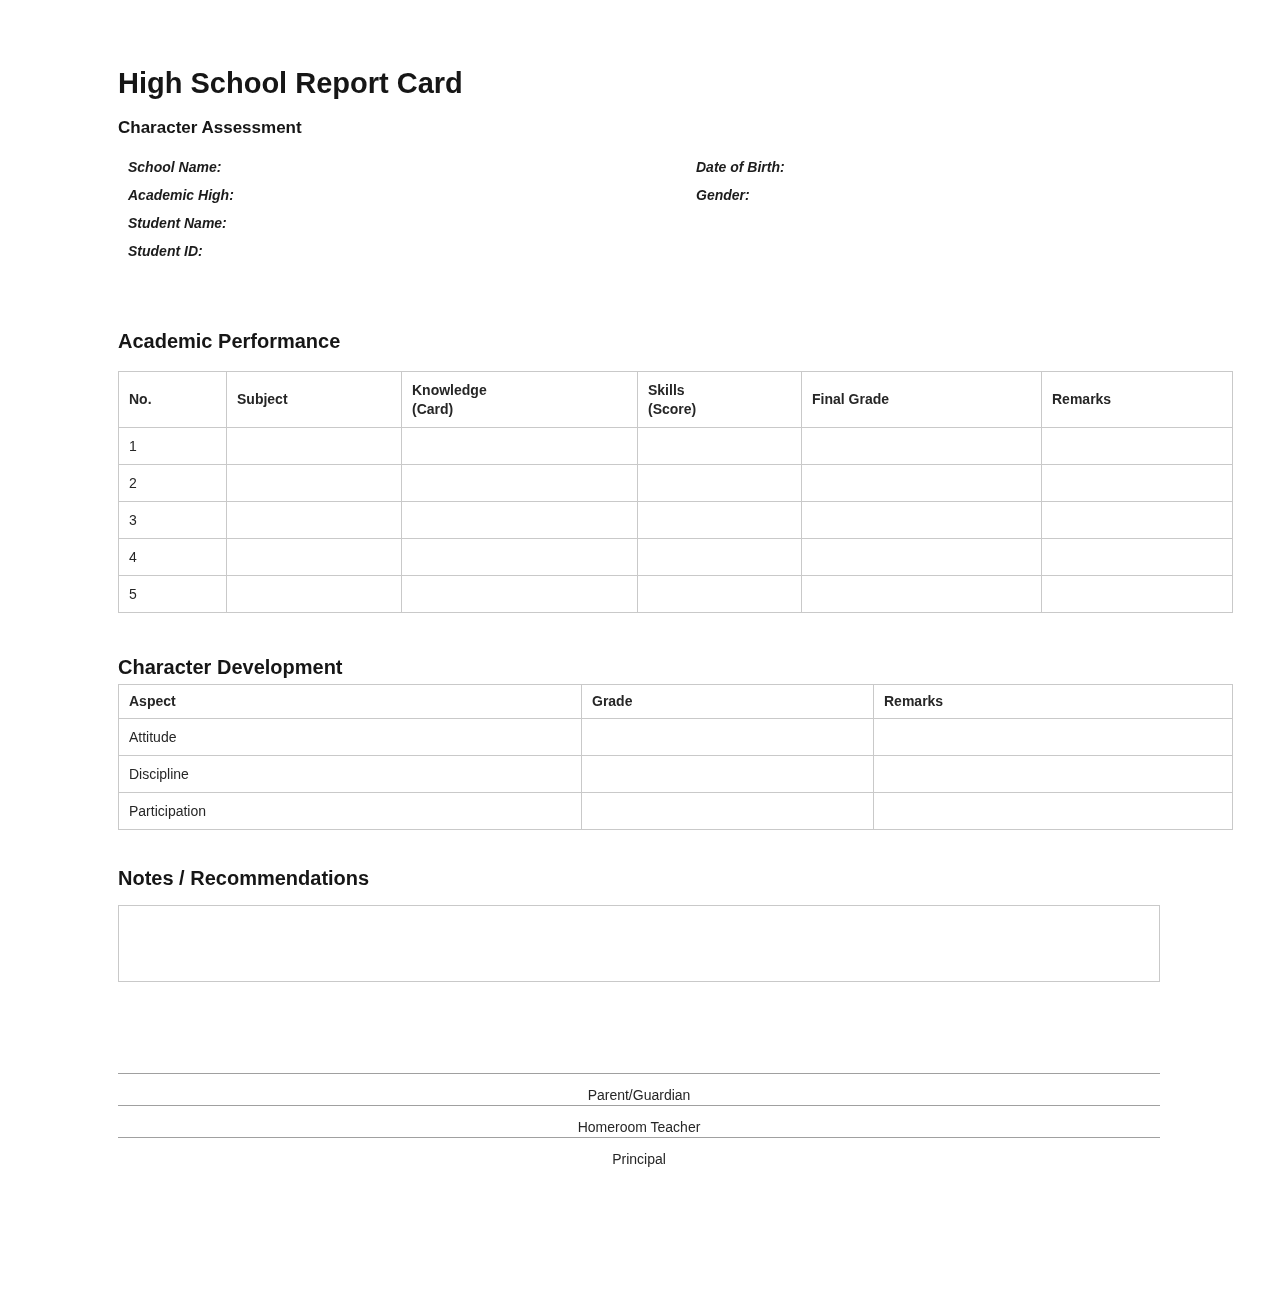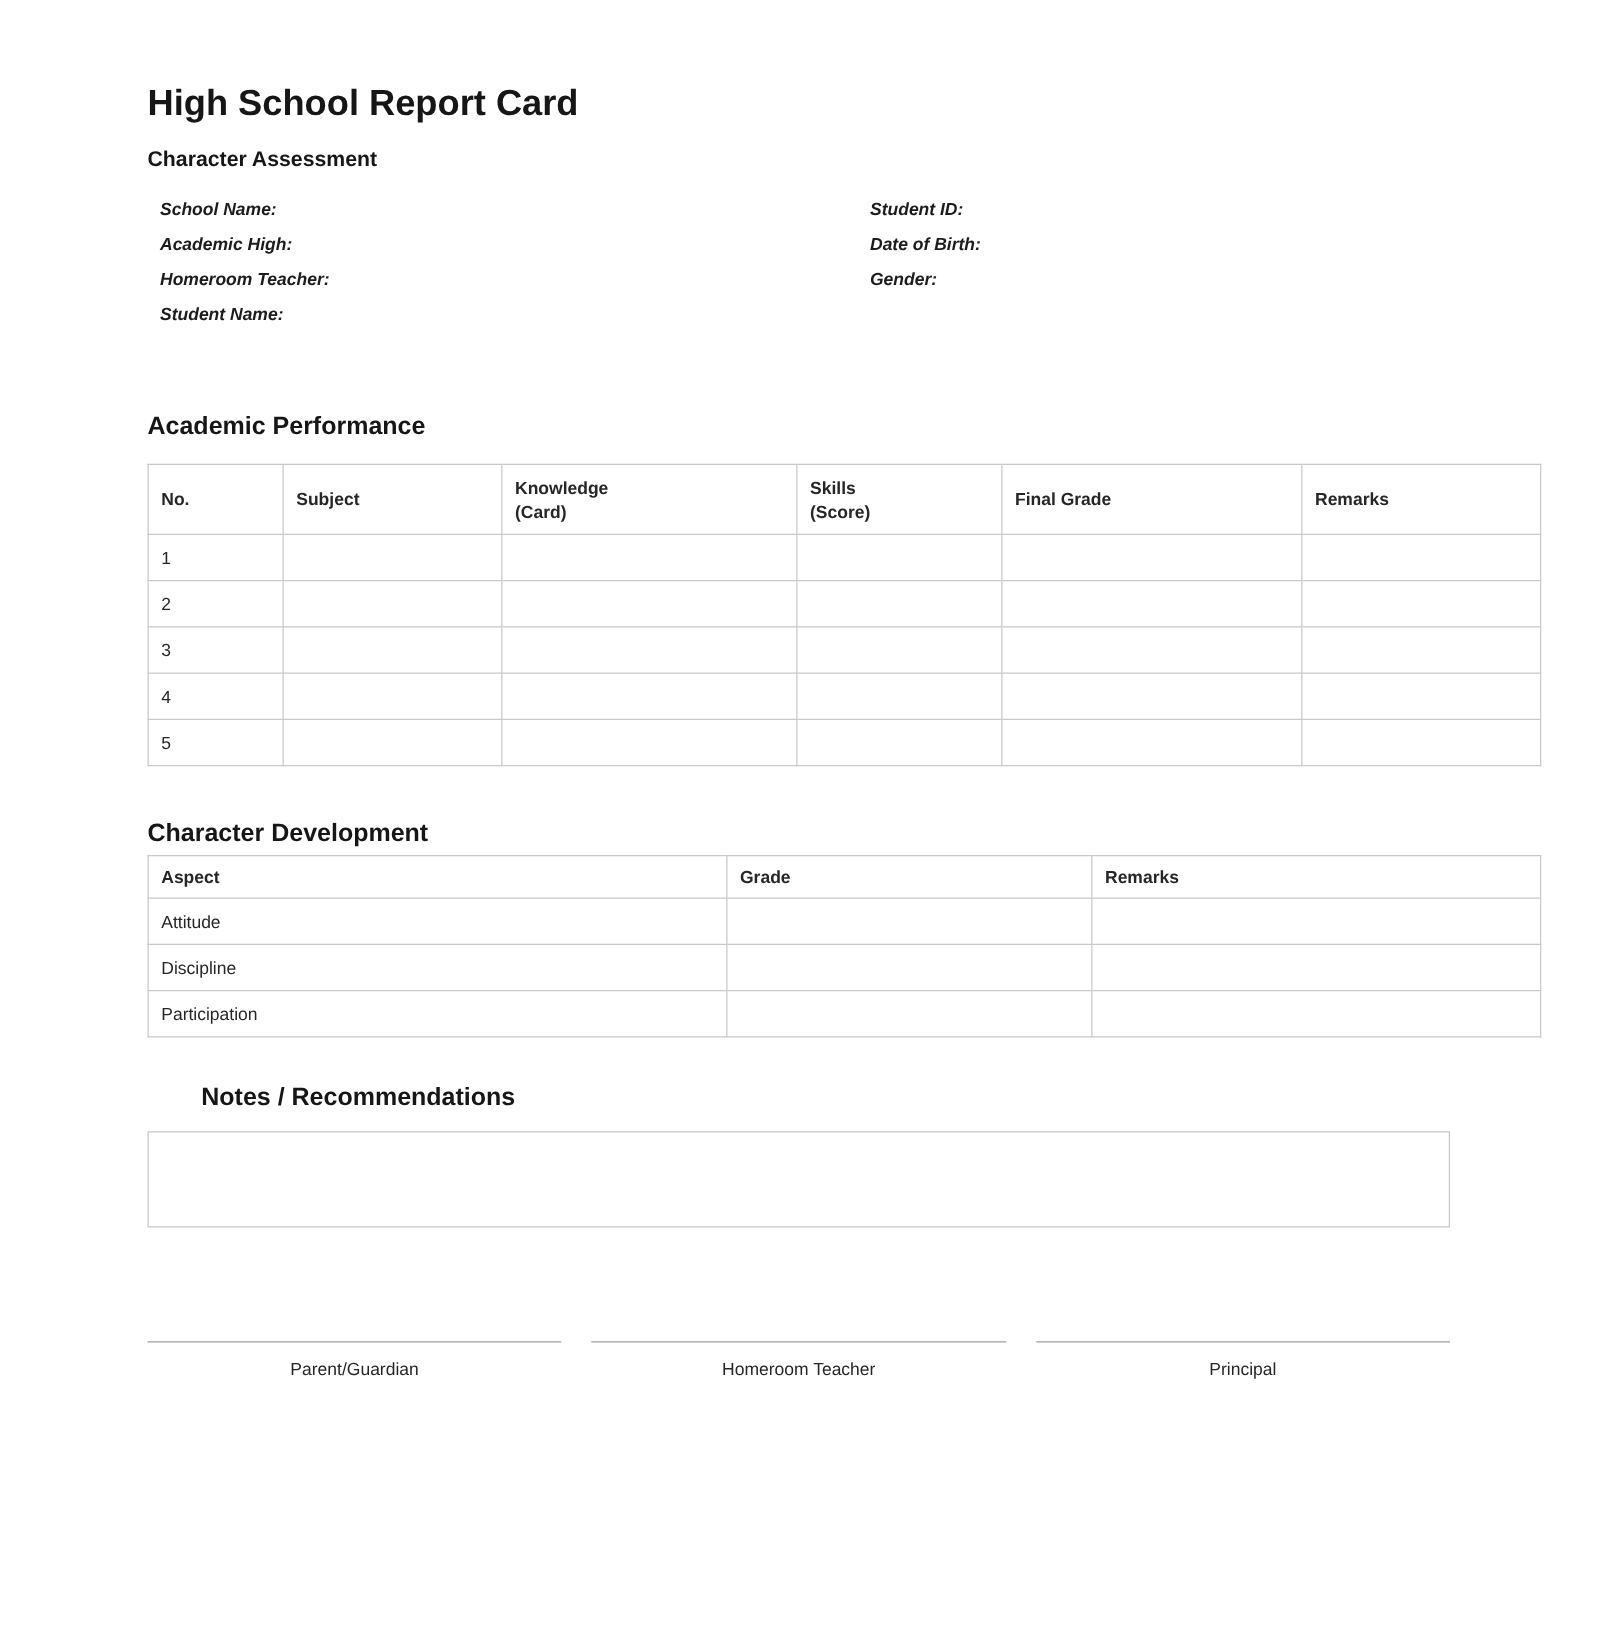--- a/index.html
+++ b/index.html
@@ -45,21 +45,21 @@
 
   .section-heading {
     font-size: 20px;
     line-height: 28px;
     font-weight: 700;
     color: #161616;
     margin: 0;
   }
   .heading-academic { margin-top: 62px; }
   .heading-character { margin-top: 40px; }
-  .heading-notes { margin-top: 34px; margin-left: 43px; }
+  .heading-notes { margin-top: 34px; }
 
   table {
     width: 100%;
     border-collapse: collapse;
     table-layout: fixed;
   }
   .academic-table { margin-top: 16px; }
   .character-table { margin-top: 3px; }
   th, td {
     border: 1px solid #c9c9c9;
@@ -83,21 +83,21 @@
   .notes-box {
     margin-top: 13px;
     height: 77px;
     border: 1px solid #c9c9c9;
     background: #ffffff;
   }
 
   .signatures {
     margin-top: 91px;
     display: grid;
-    grid-template-columns: repeat(3, 1fr);
+    grid-template-columns: repeat(1, 1fr);
     column-gap: 24px;
   }
   .signature-block {
     border-top: 1px solid #a0a0a0;
     padding-top: 12px;
     text-align: center;
   }
   .signature-label {
     font-size: 14px;
     line-height: 19px;
@@ -108,21 +108,20 @@
 <body>
 
 <div class="page">
 
   <h1 class="doc-title">High School Report Card</h1>
   <div class="doc-subtitle">Character Assessment</div>
 
   <div class="info-grid">
     <div class="info-field">School Name:</div>
     <div class="info-field">Academic High:</div>
-    <div class="info-field">Homeroom Teacher:</div>
     <div class="info-field">Student Name:</div>
     <div class="info-field">Student ID:</div>
     <div class="info-field">Date of Birth:</div>
     <div class="info-field">Gender:</div>
   </div>
 
   <h2 class="section-heading heading-academic">Academic Performance</h2>
 
   <table class="academic-table">
     <colgroup>

